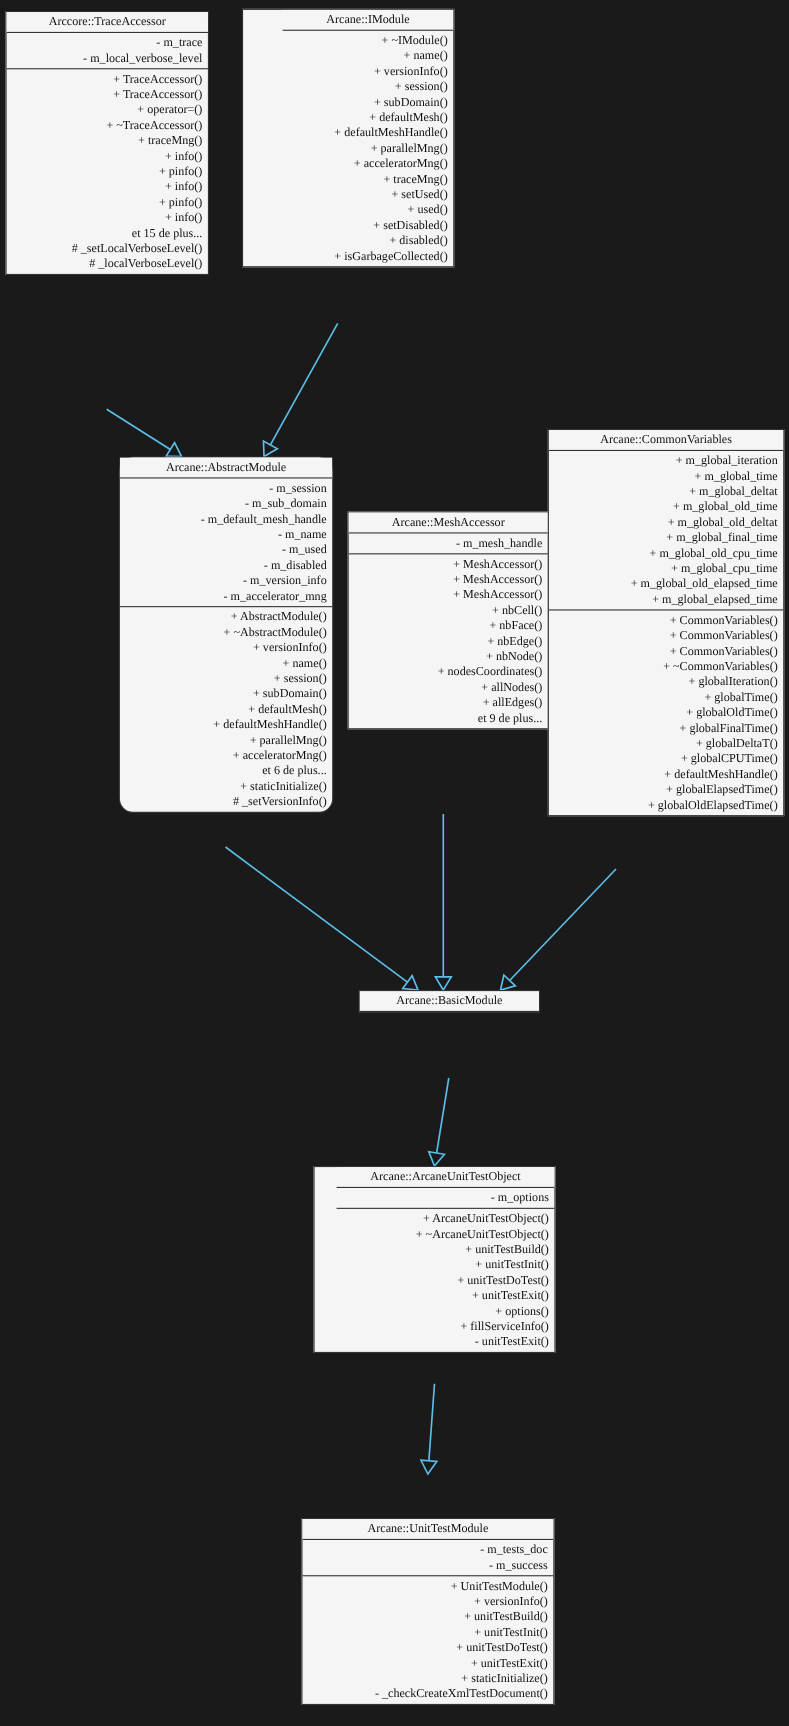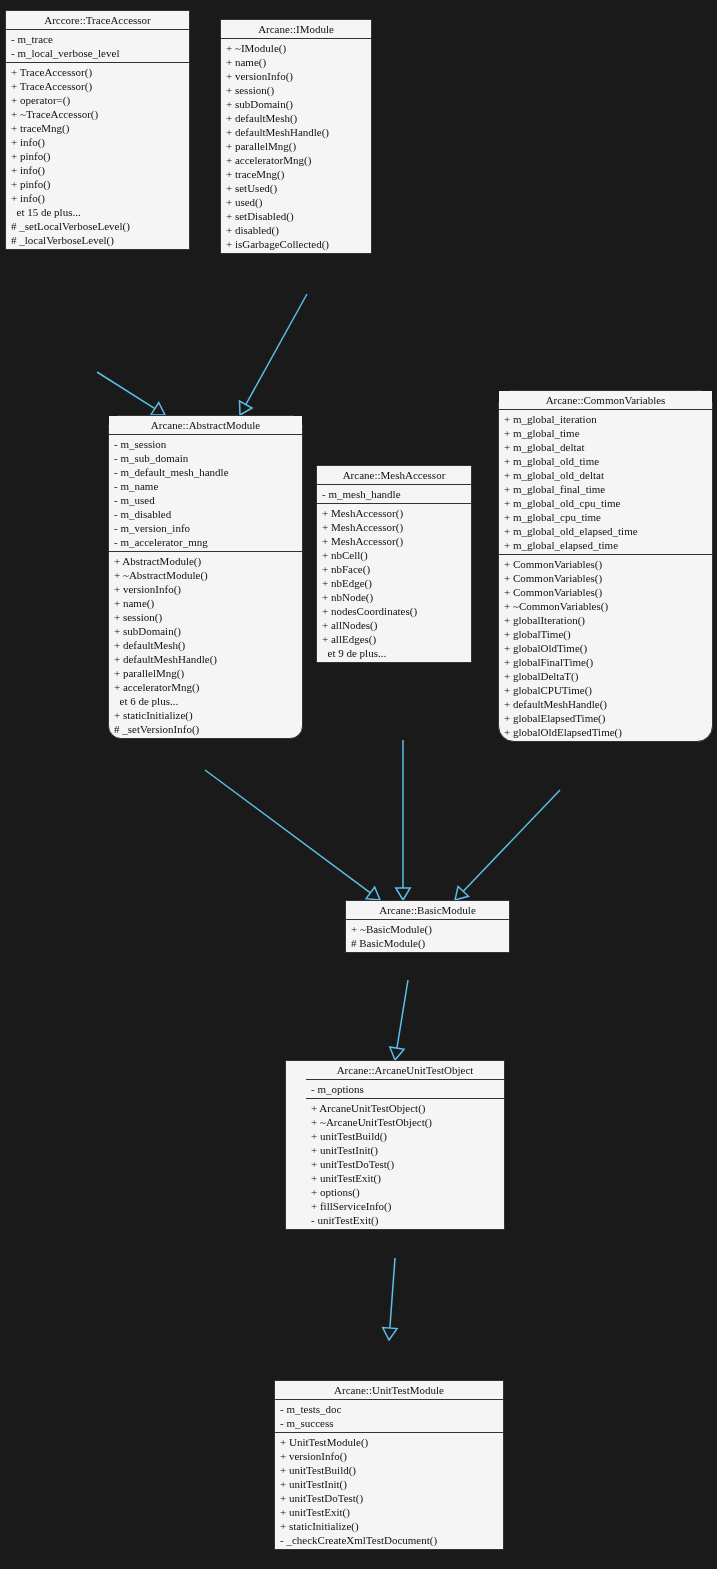--- a/index.html
+++ b/index.html
@@ -28,20 +28,21 @@
     .uml-box .title {
       text-align: center;
       padding: 3px 5px;
       border-bottom: 1.5px solid #333;
       font-weight: normal;
       background: #f5f5f5;
     }
     .uml-box .section {
       padding: 2px 5px;
       border-bottom: 1.5px solid #333;
+      text-align: right;
     }
     .uml-box .section:last-child {
       border-bottom: none;
     }
     .uml-box .member {
       white-space: nowrap;
       padding: 1px 0;
       display: block;
     }
     svg.connections {
@@ -91,21 +92,21 @@
       <span class="member">+ pinfo()</span>
       <span class="member">+ info()</span>
       <span class="member">+ pinfo()</span>
       <span class="member">+ info()</span>
       <span class="member">&nbsp; et 15 de plus...</span>
       <span class="member"># _setLocalVerboseLevel()</span>
       <span class="member"># _localVerboseLevel()</span>
     </div>
   </div>
 
-  <div class="uml-box" style="left:220px; top:19px; width:152px;">
+  <div class="uml-box" style="left:220px; top:8px; width:193px;padding-left:36px;">
     <div class="title">Arcane::IModule</div>
     <div class="section">
       <span class="member">+ ~IModule()</span>
       <span class="member">+ name()</span>
       <span class="member">+ versionInfo()</span>
       <span class="member">+ session()</span>
       <span class="member">+ subDomain()</span>
       <span class="member">+ defaultMesh()</span>
       <span class="member">+ defaultMeshHandle()</span>
       <span class="member">+ parallelMng()</span>
@@ -141,41 +142,41 @@
       <span class="member">+ defaultMesh()</span>
       <span class="member">+ defaultMeshHandle()</span>
       <span class="member">+ parallelMng()</span>
       <span class="member">+ acceleratorMng()</span>
       <span class="member">&nbsp; et 6 de plus...</span>
       <span class="member">+ staticInitialize()</span>
       <span class="member"># _setVersionInfo()</span>
     </div>
   </div>
 
-  <div class="uml-box" style="left:316px; top:465px; width:156px;">
+  <div class="uml-box" style="left:316px; top:465px; width:183px;">
     <div class="title">Arcane::MeshAccessor</div>
     <div class="section">
       <span class="member">- m_mesh_handle</span>
     </div>
     <div class="section">
       <span class="member">+ MeshAccessor()</span>
       <span class="member">+ MeshAccessor()</span>
       <span class="member">+ MeshAccessor()</span>
       <span class="member">+ nbCell()</span>
       <span class="member">+ nbFace()</span>
       <span class="member">+ nbEdge()</span>
       <span class="member">+ nbNode()</span>
       <span class="member">+ nodesCoordinates()</span>
       <span class="member">+ allNodes()</span>
       <span class="member">+ allEdges()</span>
       <span class="member">&nbsp; et 9 de plus...</span>
     </div>
   </div>
 
-  <div class="uml-box" style="left:498px; top:390px; width:215px;border-radius:16px;">
+  <div class="uml-box" style="left:498px; top:390px; width:215px;">
     <div class="title">Arcane::CommonVariables</div>
     <div class="section">
       <span class="member">+ m_global_iteration</span>
       <span class="member">+ m_global_time</span>
       <span class="member">+ m_global_deltat</span>
       <span class="member">+ m_global_old_time</span>
       <span class="member">+ m_global_old_deltat</span>
       <span class="member">+ m_global_final_time</span>
       <span class="member">+ m_global_old_cpu_time</span>
       <span class="member">+ m_global_cpu_time</span>
@@ -192,26 +193,22 @@
       <span class="member">+ globalOldTime()</span>
       <span class="member">+ globalFinalTime()</span>
       <span class="member">+ globalDeltaT()</span>
       <span class="member">+ globalCPUTime()</span>
       <span class="member">+ defaultMeshHandle()</span>
       <span class="member">+ globalElapsedTime()</span>
       <span class="member">+ globalOldElapsedTime()</span>
     </div>
   </div>
 
-  <div class="uml-box" style="left:326px; top:900px; width:165px;margin-left:19px;">
+  <div class="uml-box" style="left:326px; top:900px; width:165px;">
     <div class="title">Arcane::BasicModule</div>
-    <div class="section">
-      <span class="member">+  ~BasicModule()</span>
-      <span class="member">#  BasicModule()</span>
-    </div>
   </div>
 
   <div class="uml-box" style="left:285px; top:1060px; width:220px;padding-left:20px;">
     <div class="title">Arcane::ArcaneUnitTestObject</div>
     <div class="section">
       <span class="member">- m_options</span>
     </div>
     <div class="section">
       <span class="member">+ ArcaneUnitTestObject()</span>
       <span class="member">+ ~ArcaneUnitTestObject()</span>

